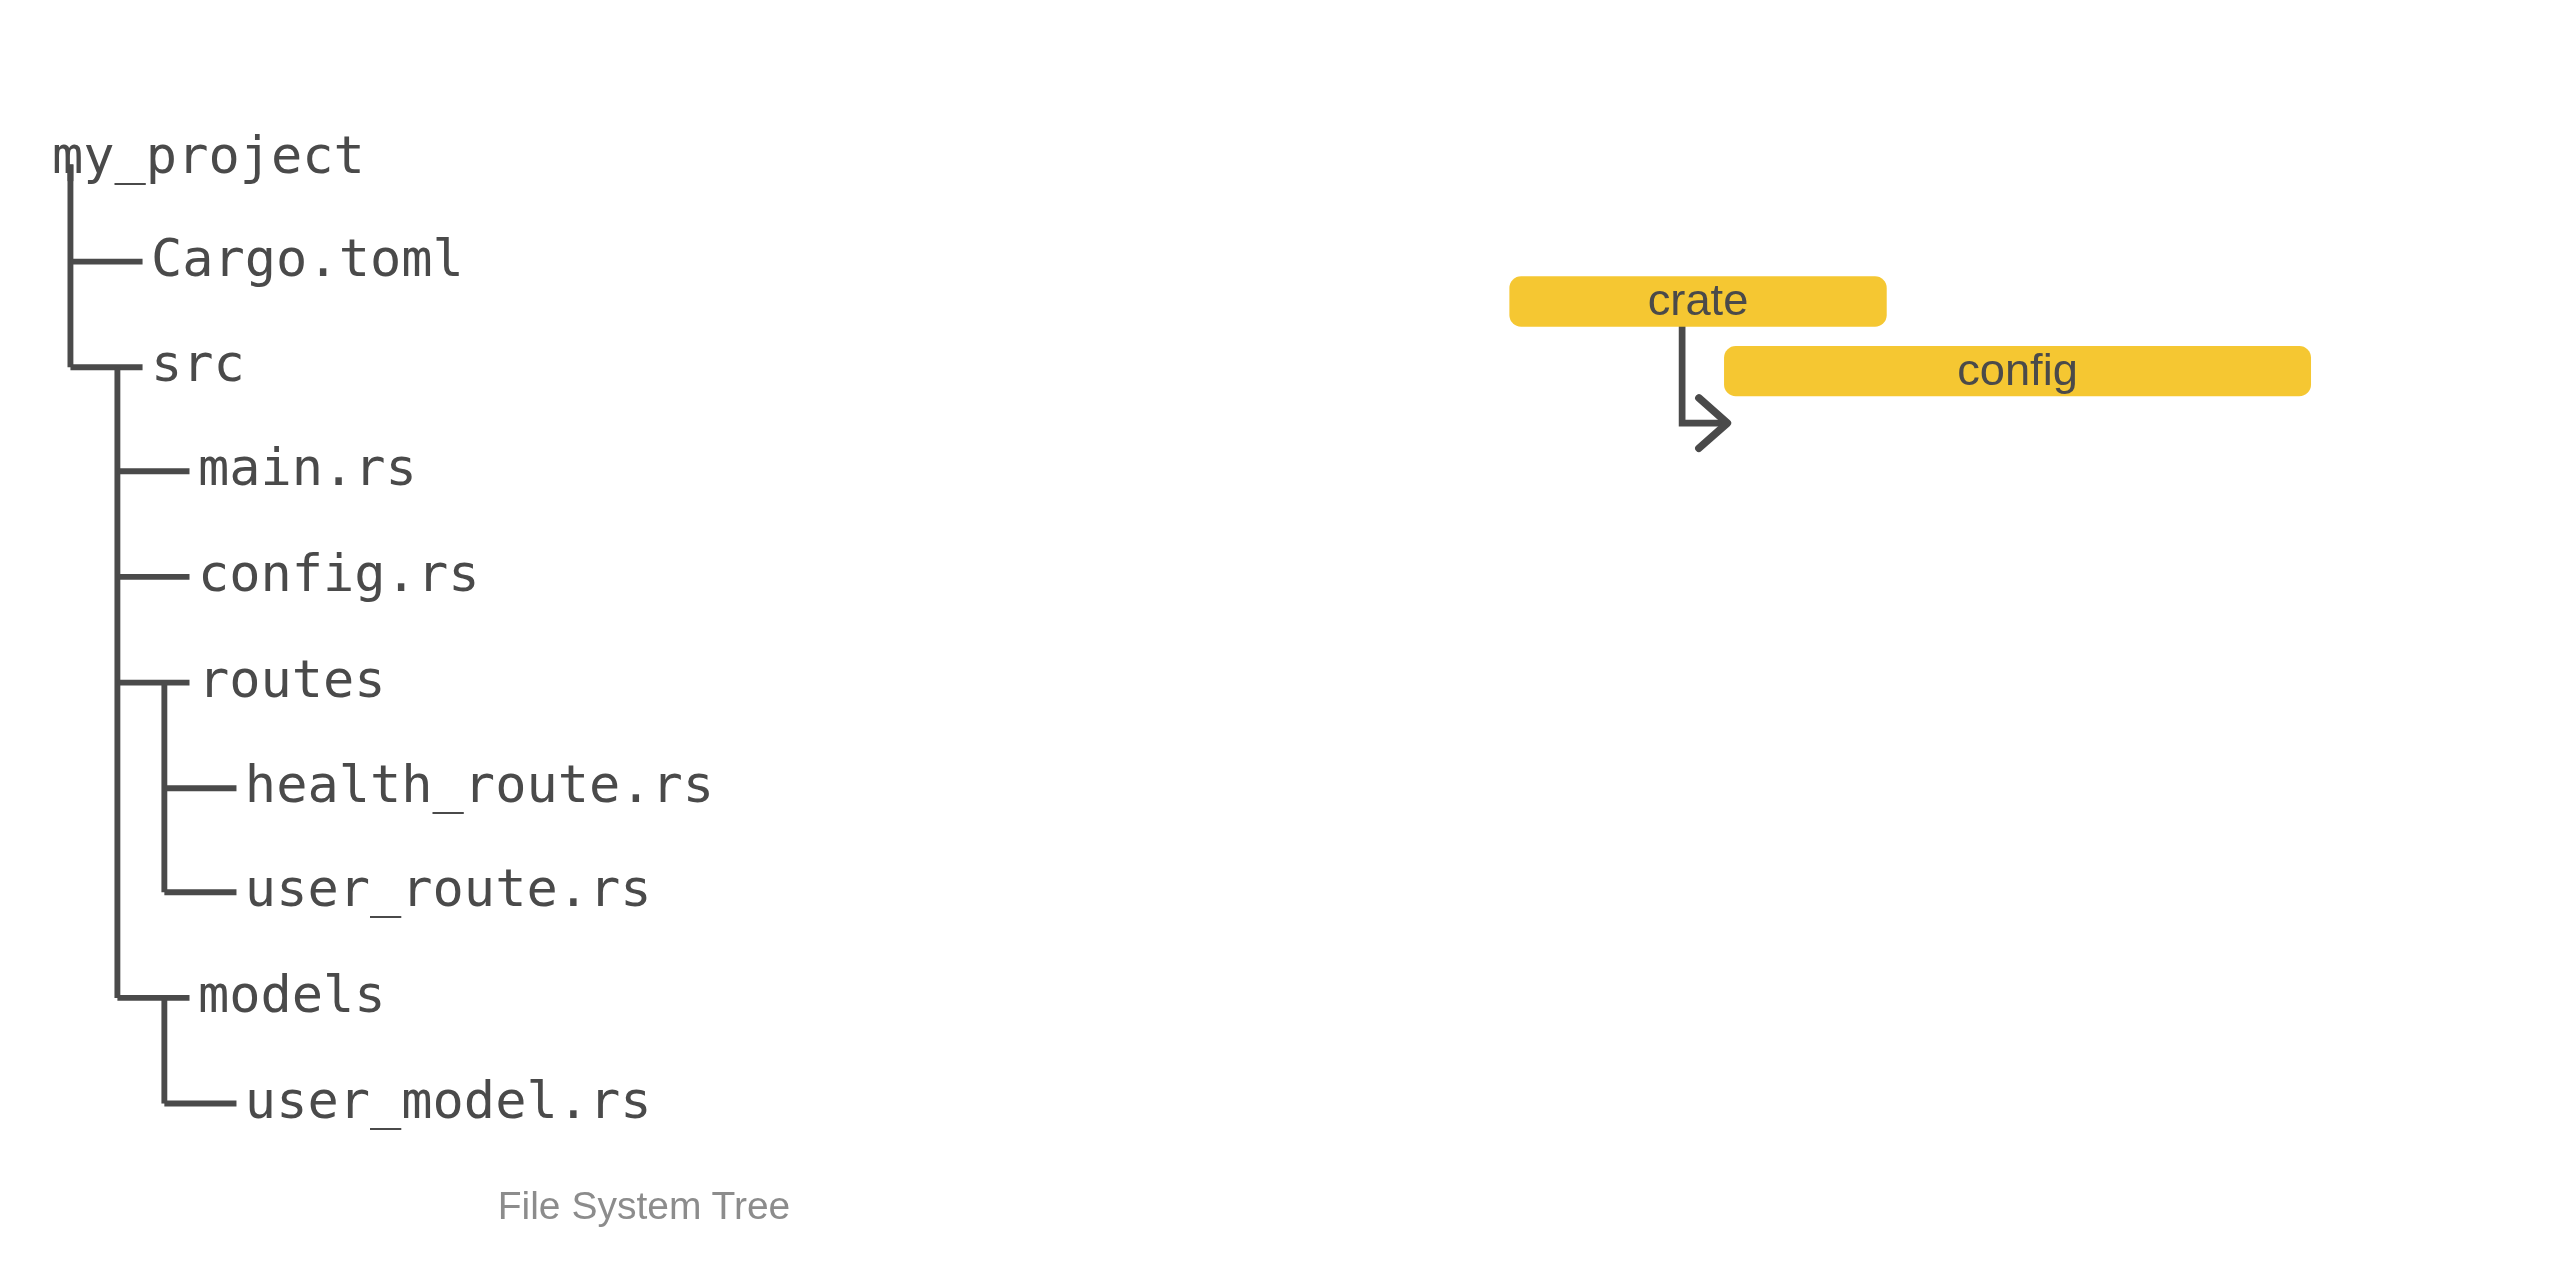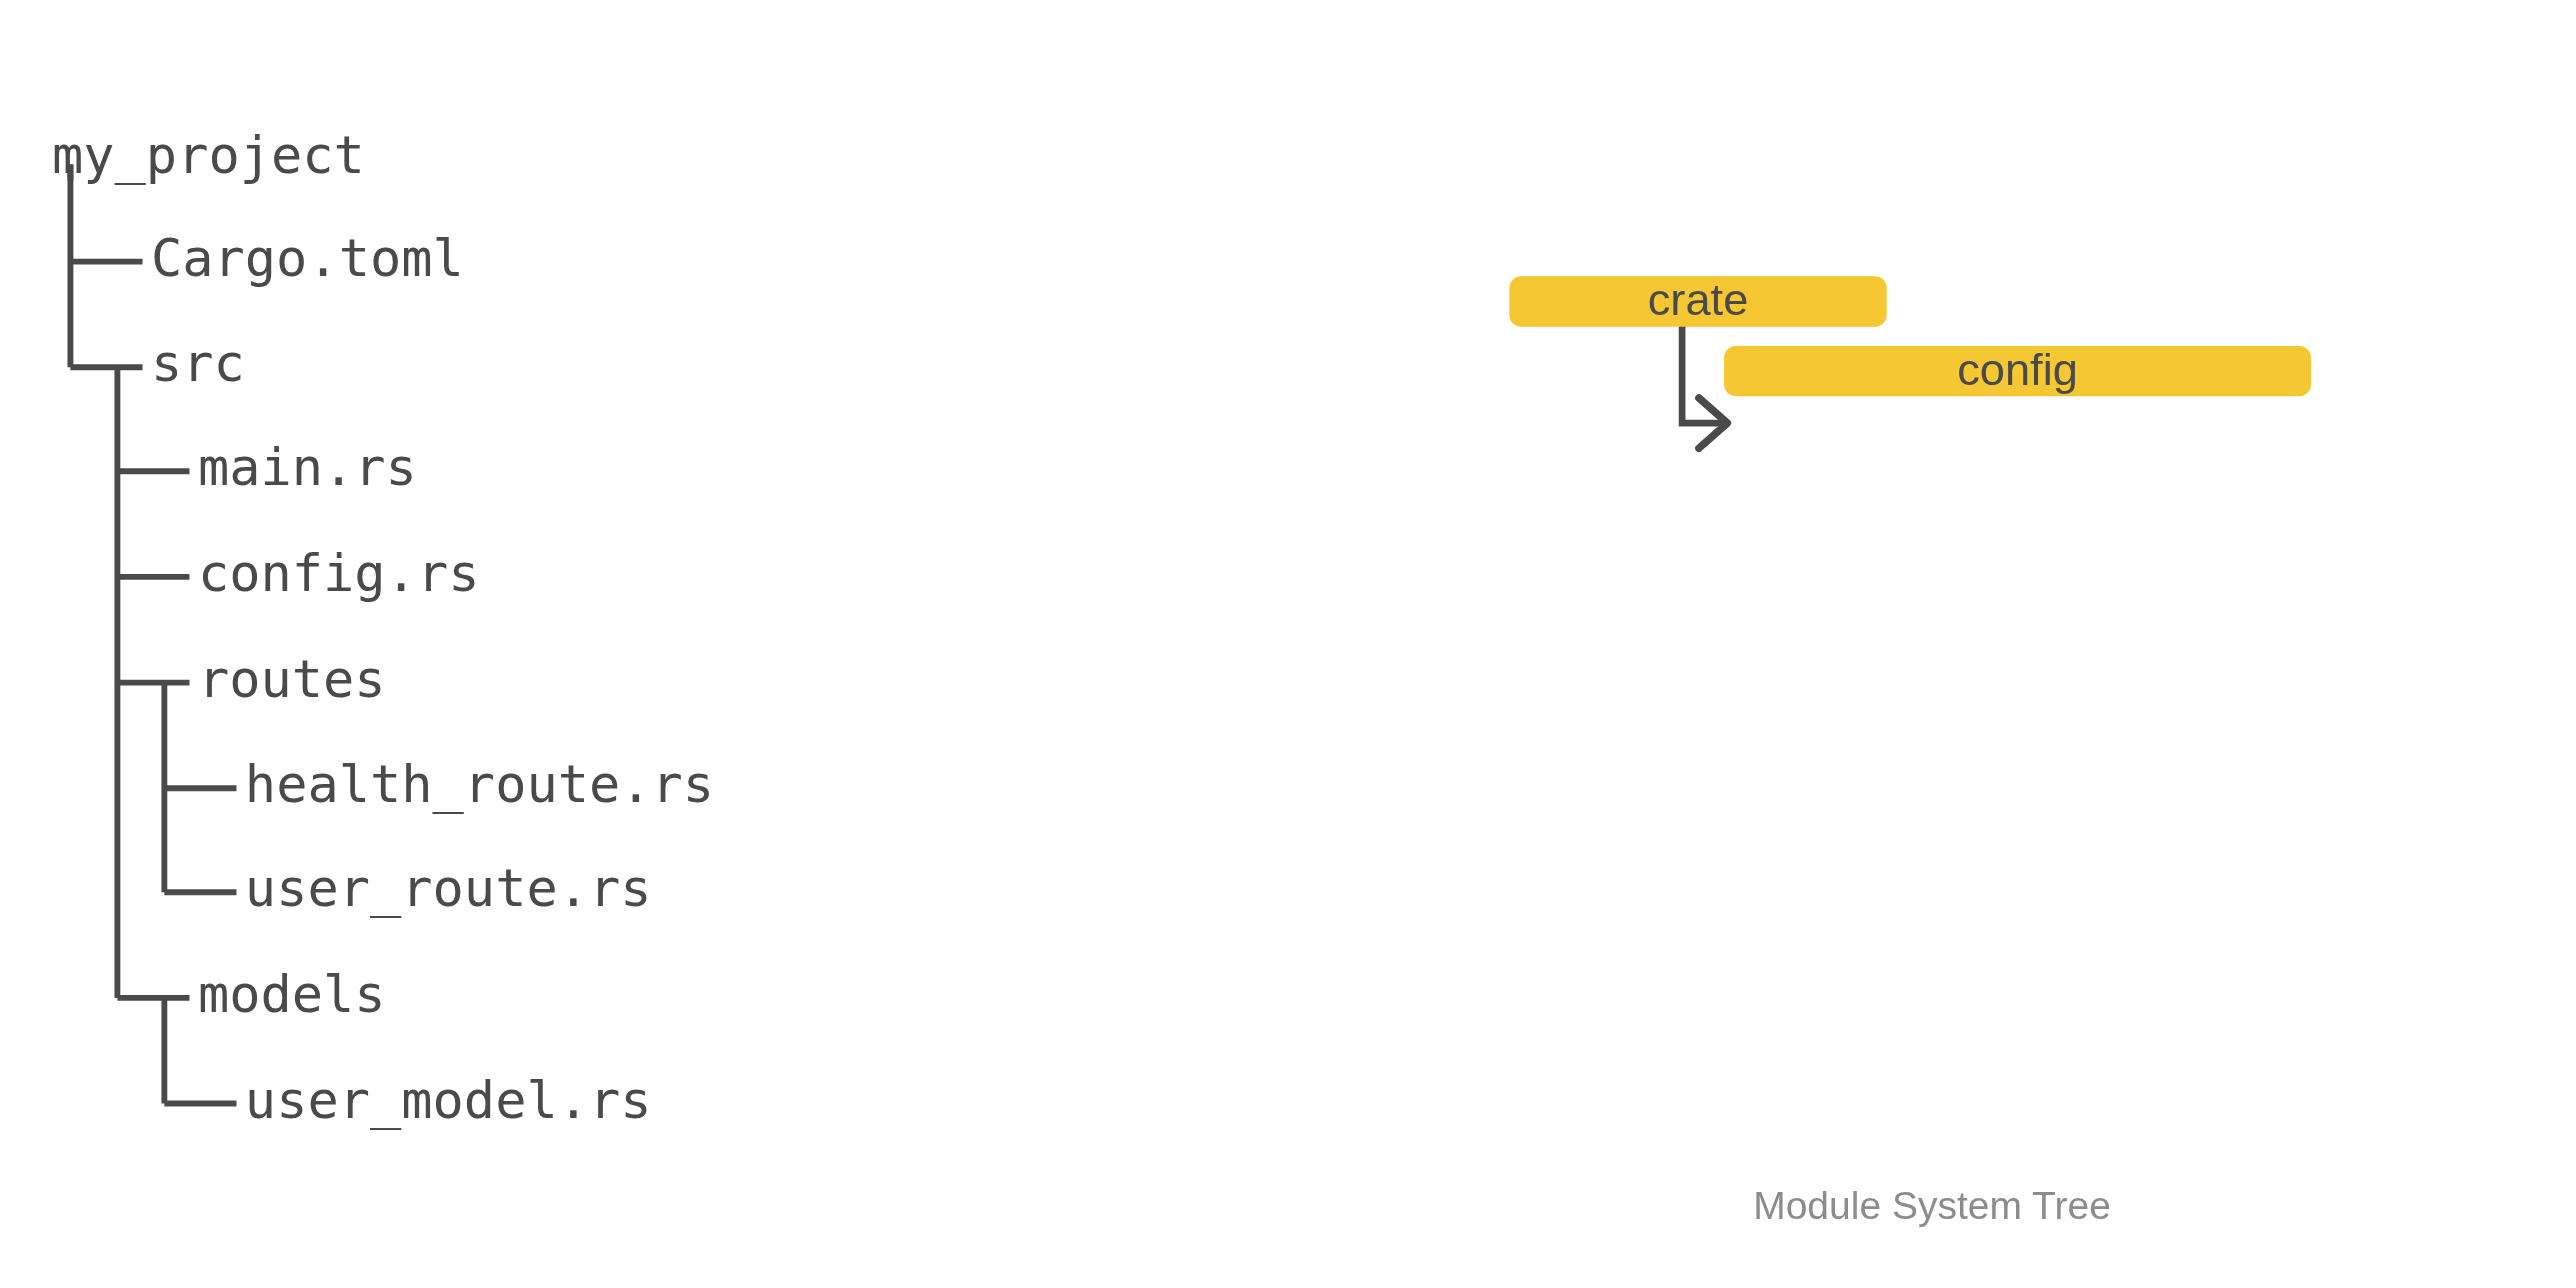--- a/index.html
+++ b/index.html
@@ -179,16 +179,16 @@
         <text class="mod-box-label" x="489" y="352">crate</text>
       </g>
 
       <g>
         <rect x="520" y="403" width="700" height="60" rx="14" ry="14" fill="#f5c732"></rect>
         <text class="mod-box-label" x="870" y="435">config</text>
       </g>
     </svg>
   </div>
 
-  <div class="caption" id="caption-right">Module System Tree</div>
+  <div class="caption" id="caption-left">File System Tree</div>
 
 </div>
 
 
 </body></html>

